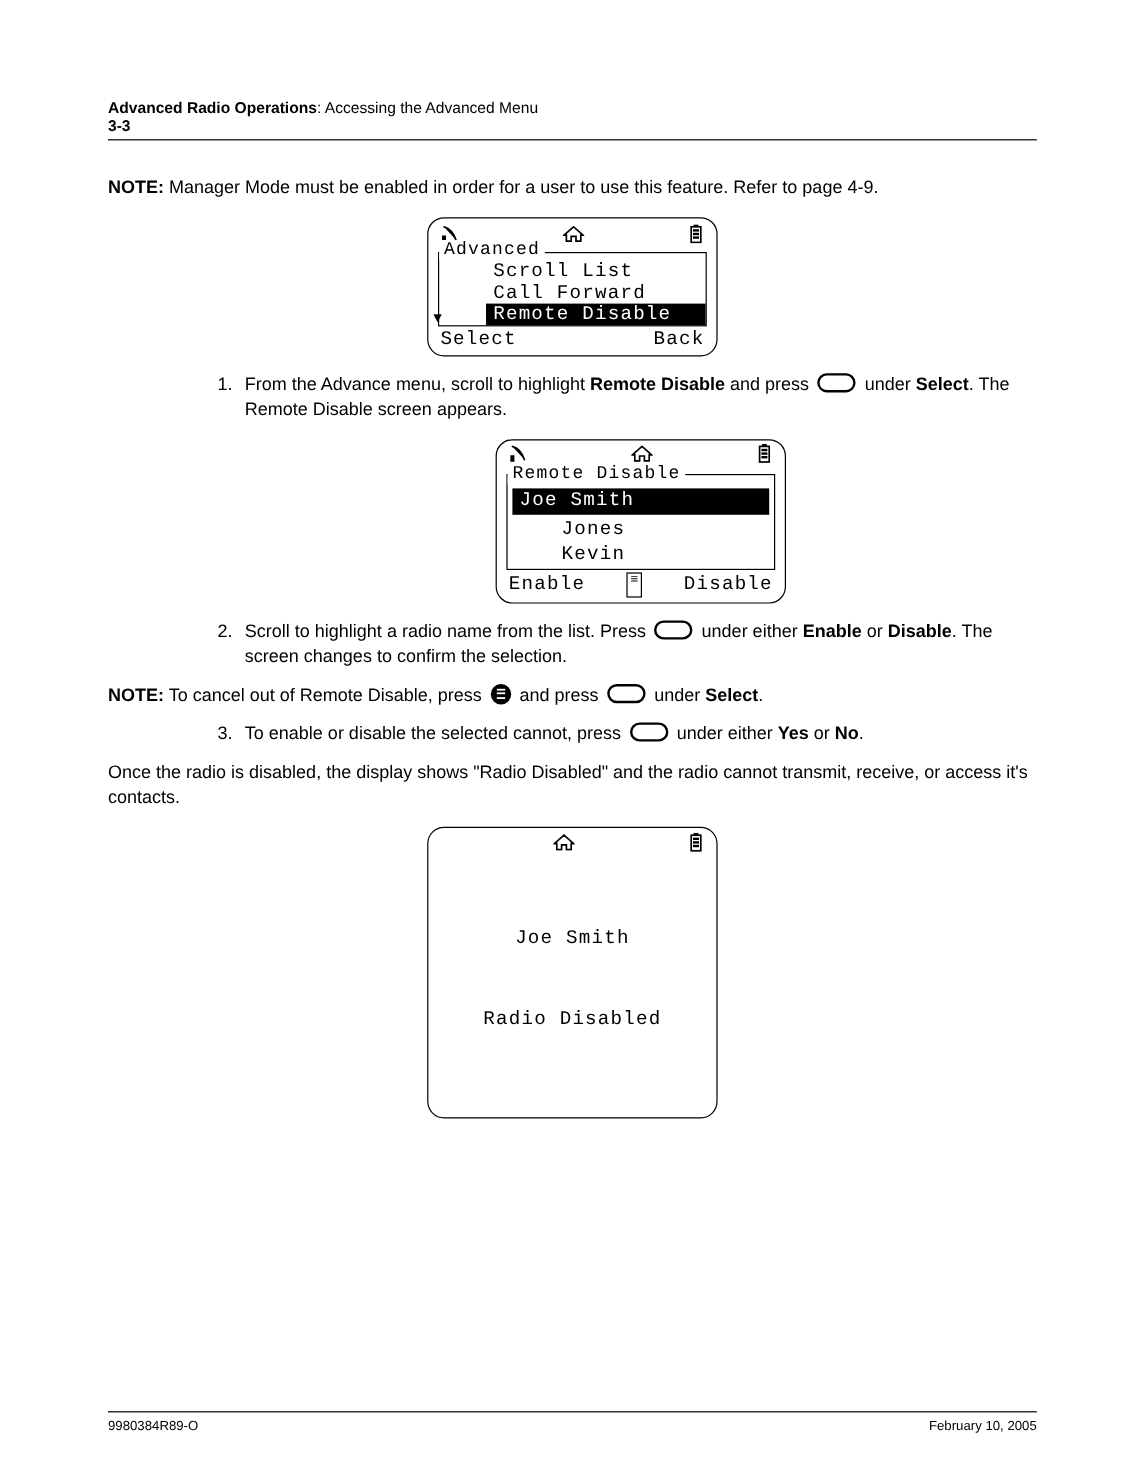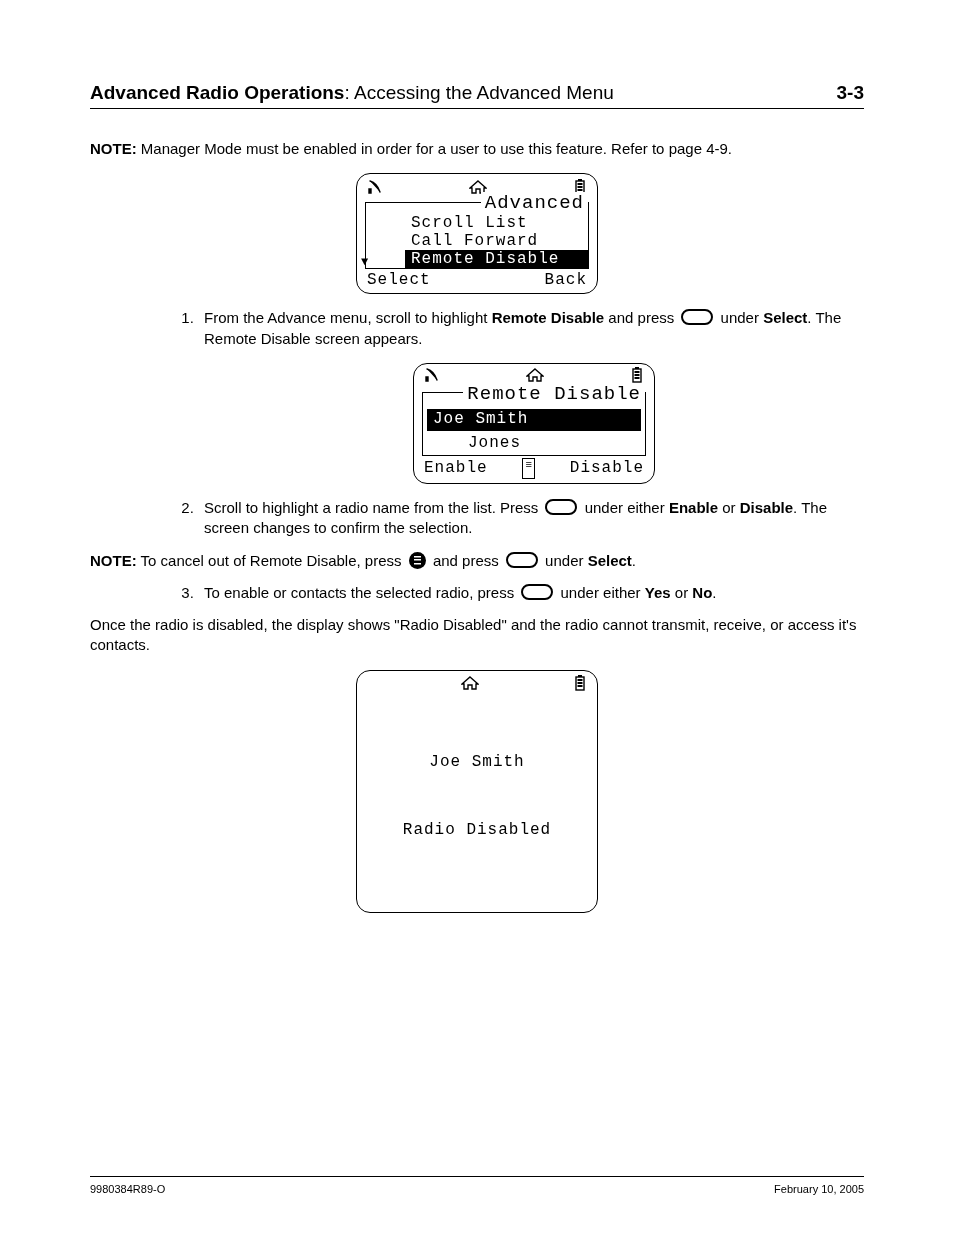--- a/index.html
+++ b/index.html
@@ -14,25 +14,26 @@
     width: 954px;
     height: 1235px;
     position: relative;
     box-sizing: border-box;
     padding: 82px 90px 40px 90px;
   }
   .runhead {
     display: flex;
     justify-content: space-between;
     align-items: baseline;
-    font-size: 19px;
+    font-size: 13px;
     font-weight: bold;
     border-bottom: 1.5px solid #000;
     padding-bottom: 4px;
     margin-bottom: 30px;
+    flex-direction: column;
   }
   .runhead .left { font-weight: bold; }
   .runhead .left .sub { font-weight: normal; }
   .h2 {
     font-size: 19px;
     font-weight: bold;
     margin: 6px 0 14px 0;
   }
   .indent { margin-left: 60px; }
   .para { margin: 8px 0; line-height: 1.35; }
@@ -71,23 +72,23 @@
     align-items: center;
     padding: 0 4px 2px 4px;
     height: 18px;
   }
   .icon-signal, .icon-home, .icon-batt { display: inline-block; }
   .lcd .box {
     border: 1.5px solid #000;
     margin: 2px 2px;
   }
   .lcd .box-title {
-    text-align: right;
+    text-align: left;
     margin-top: -11px;
-    font-size: 19px;
+    font-size: 15px;
   }
   .lcd .box-title span {
     background: #fff;
     padding: 0 4px;
   }
   .lcd .item {
     padding: 0 6px;
     white-space: pre;
     margin-left: 39px;
   }
@@ -249,20 +250,21 @@
                   <rect x="4.5" y="4" width="5" height="2" fill="#000"></rect>
                   <rect x="4.5" y="7" width="5" height="2" fill="#000"></rect>
                   <rect x="4.5" y="10" width="5" height="2" fill="#000"></rect>
                 </svg>
             </span>
           </div>
           <div class="box">
             <div class="box-title"><span>Remote Disable</span></div>
             <div class="item sel" style="margin:2px 4px;">Joe Smith</div>
             <div class="item">Jones</div>
+            <div class="item">Kevin</div>
           </div>
           <div class="softkeys">
             <span>Enable</span>
             <span class="mid list-icon">≡</span>
             <span>Disable</span>
           </div>
         </div>
       </div>
     </li>
 
@@ -271,21 +273,21 @@
     </li>
   </ol>
 
   <p class="para indent">
     <span class="note-label">NOTE:</span>
     <span>To cancel out of Remote Disable, press </span><span class="menu-btn"></span><span> and press </span><span class="pill"></span><span> under </span><span class="bold">Select</span><span>.</span>
   </p>
 
   <ol class="steps" start="3">
     <li>
-      <span>To enable or contacts the selected radio, press </span><span class="pill"></span><span> under either </span><span class="bold">Yes</span><span> or </span><span class="bold">No</span><span>.</span>
+      <span>To enable or disable the selected cannot, press </span><span class="pill"></span><span> under either </span><span class="bold">Yes</span><span> or </span><span class="bold">No</span><span>.</span>
     </li>
   </ol>
 
   <p class="para indent">Once the radio is disabled, the display shows "Radio Disabled" and the radio cannot transmit, receive, or access it's contacts.</p>
 
   <div class="lcd-wrap">
     <div class="lcd">
       <div class="status">
         <span></span>
         <span class="icon-home">

